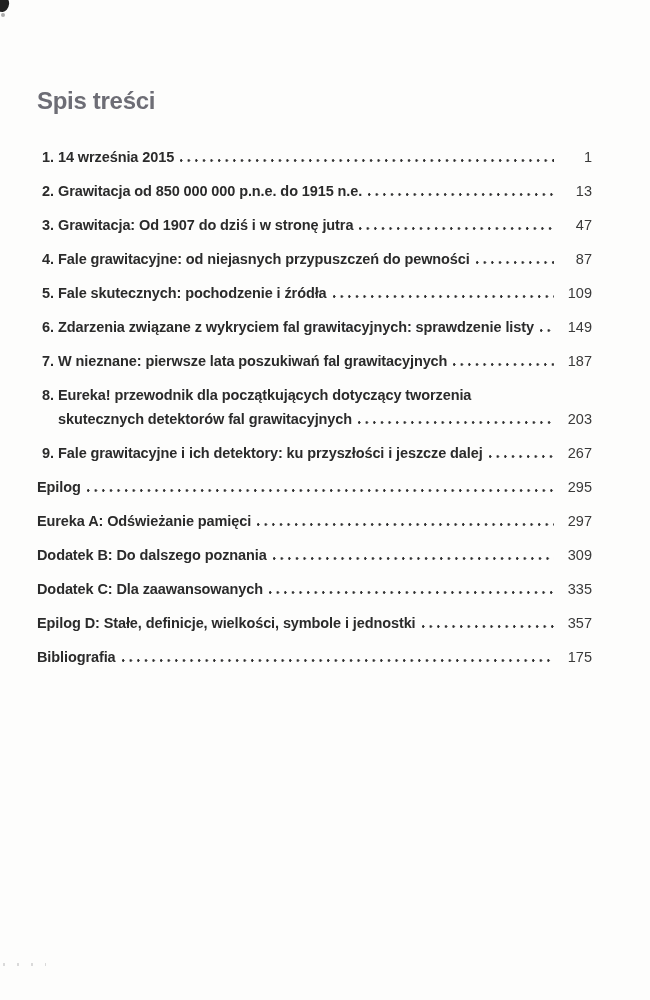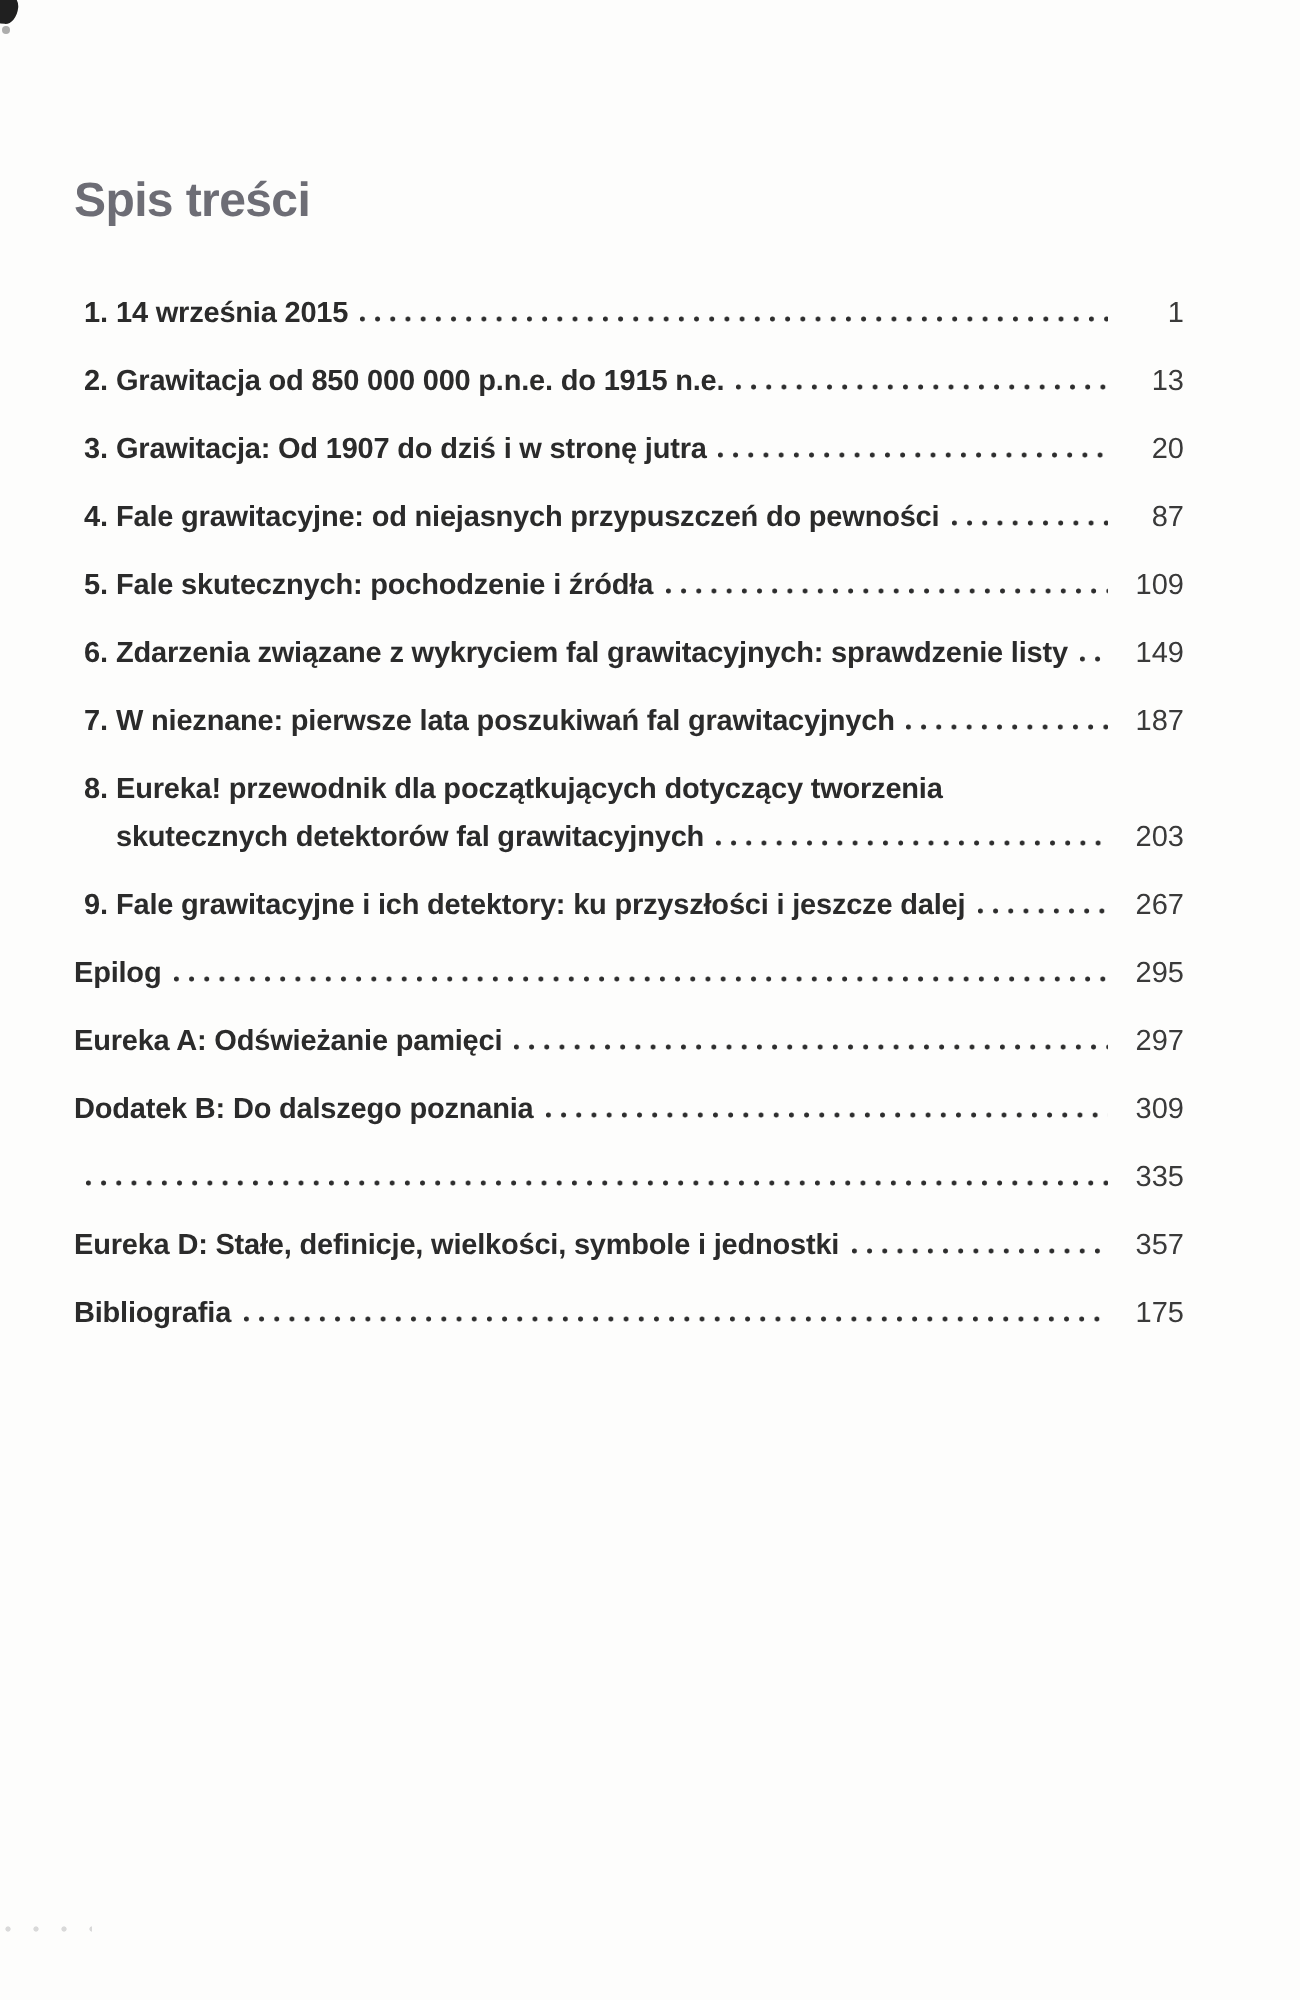--- a/index.html
+++ b/index.html
@@ -106,21 +106,21 @@
           <span class="label">Grawitacja od 850 000 000 p.n.e. do 1915 n.e.</span>
           <span class="leader"></span>
           <span class="pagenum">13</span>
         </div>
       </div>
       <div class="entry numbered">
         <div class="line">
           <span class="num">3.</span>
           <span class="label">Grawitacja: Od 1907 do dziś i w stronę jutra</span>
           <span class="leader"></span>
-          <span class="pagenum">20</span>
+          <span class="pagenum">47</span>
         </div>
       </div>
       <div class="entry numbered">
         <div class="line">
           <span class="num">4.</span>
           <span class="label">Fale grawitacyjne: od niejasnych przypuszczeń do pewności</span>
           <span class="leader"></span>
           <span class="pagenum">87</span>
         </div>
       </div>
@@ -183,27 +183,28 @@
       </div>
       <div class="entry">
         <div class="line">
           <span class="label">Dodatek B: Do dalszego poznania</span>
           <span class="leader"></span>
           <span class="pagenum">309</span>
         </div>
       </div>
       <div class="entry">
         <div class="line">
+          <span class="label">Dodatek C: Dla zaawansowanych</span>
           <span class="leader"></span>
           <span class="pagenum">335</span>
         </div>
       </div>
       <div class="entry">
         <div class="line">
-          <span class="label">Eureka D: Stałe, definicje, wielkości, symbole i jednostki</span>
+          <span class="label">Epilog D: Stałe, definicje, wielkości, symbole i jednostki</span>
           <span class="leader"></span>
           <span class="pagenum">357</span>
         </div>
       </div>
       <div class="entry">
         <div class="line">
           <span class="label">Bibliografia</span>
           <span class="leader"></span>
           <span class="pagenum">175</span>
         </div>

